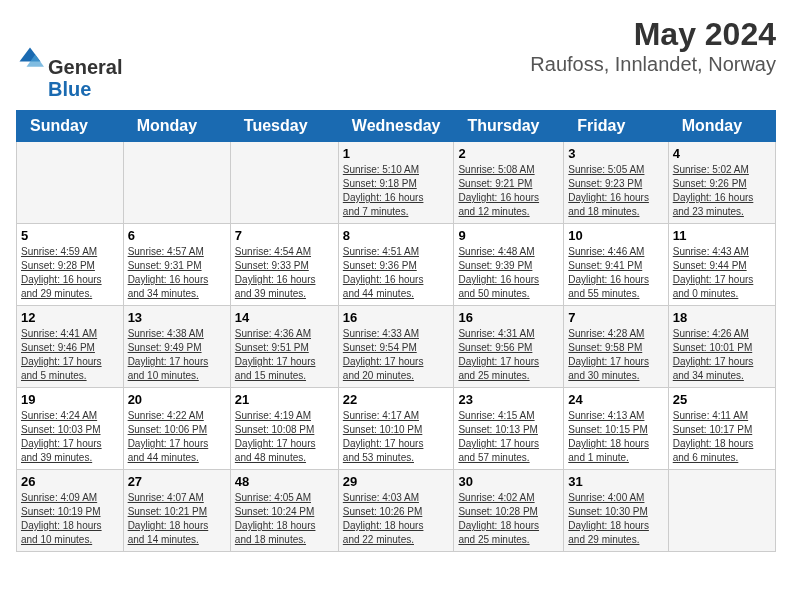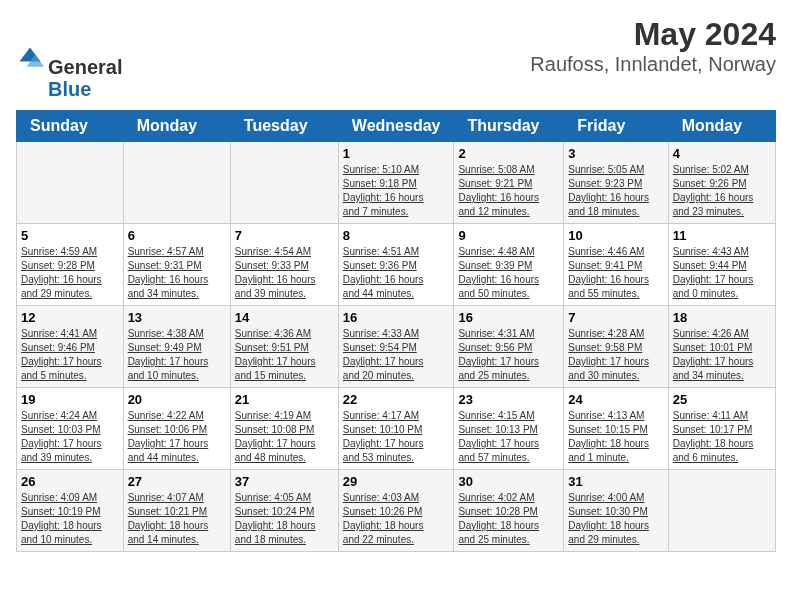--- a/index.html
+++ b/index.html
@@ -234,21 +234,21 @@
       <tr>
         <td>
           <span class="day-num">26</span>
           <div class="day-info">Sunrise: 4:09 AM<br>Sunset: 10:19 PM<br>Daylight: 18 hours<br>and 10 minutes.</div>
         </td>
         <td>
           <span class="day-num">27</span>
           <div class="day-info">Sunrise: 4:07 AM<br>Sunset: 10:21 PM<br>Daylight: 18 hours<br>and 14 minutes.</div>
         </td>
         <td>
-          <span class="day-num">37</span>
+          <span class="day-num">48</span>
           <div class="day-info">Sunrise: 4:05 AM<br>Sunset: 10:24 PM<br>Daylight: 18 hours<br>and 18 minutes.</div>
         </td>
         <td>
           <span class="day-num">29</span>
           <div class="day-info">Sunrise: 4:03 AM<br>Sunset: 10:26 PM<br>Daylight: 18 hours<br>and 22 minutes.</div>
         </td>
         <td>
           <span class="day-num">30</span>
           <div class="day-info">Sunrise: 4:02 AM<br>Sunset: 10:28 PM<br>Daylight: 18 hours<br>and 25 minutes.</div>
         </td>

